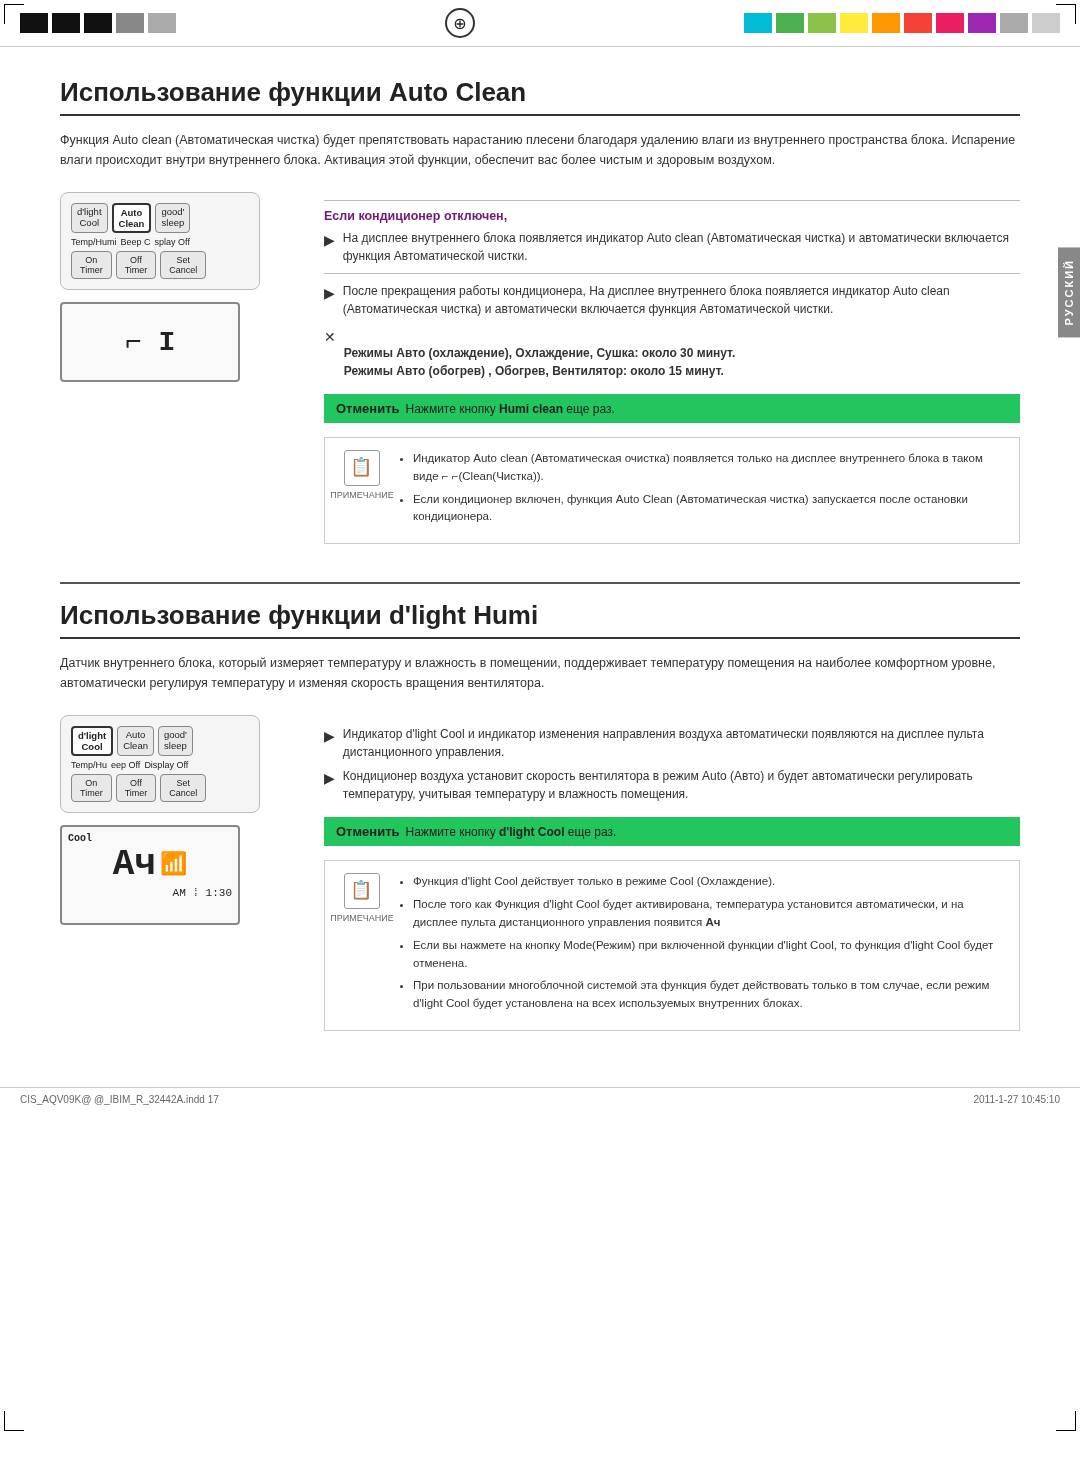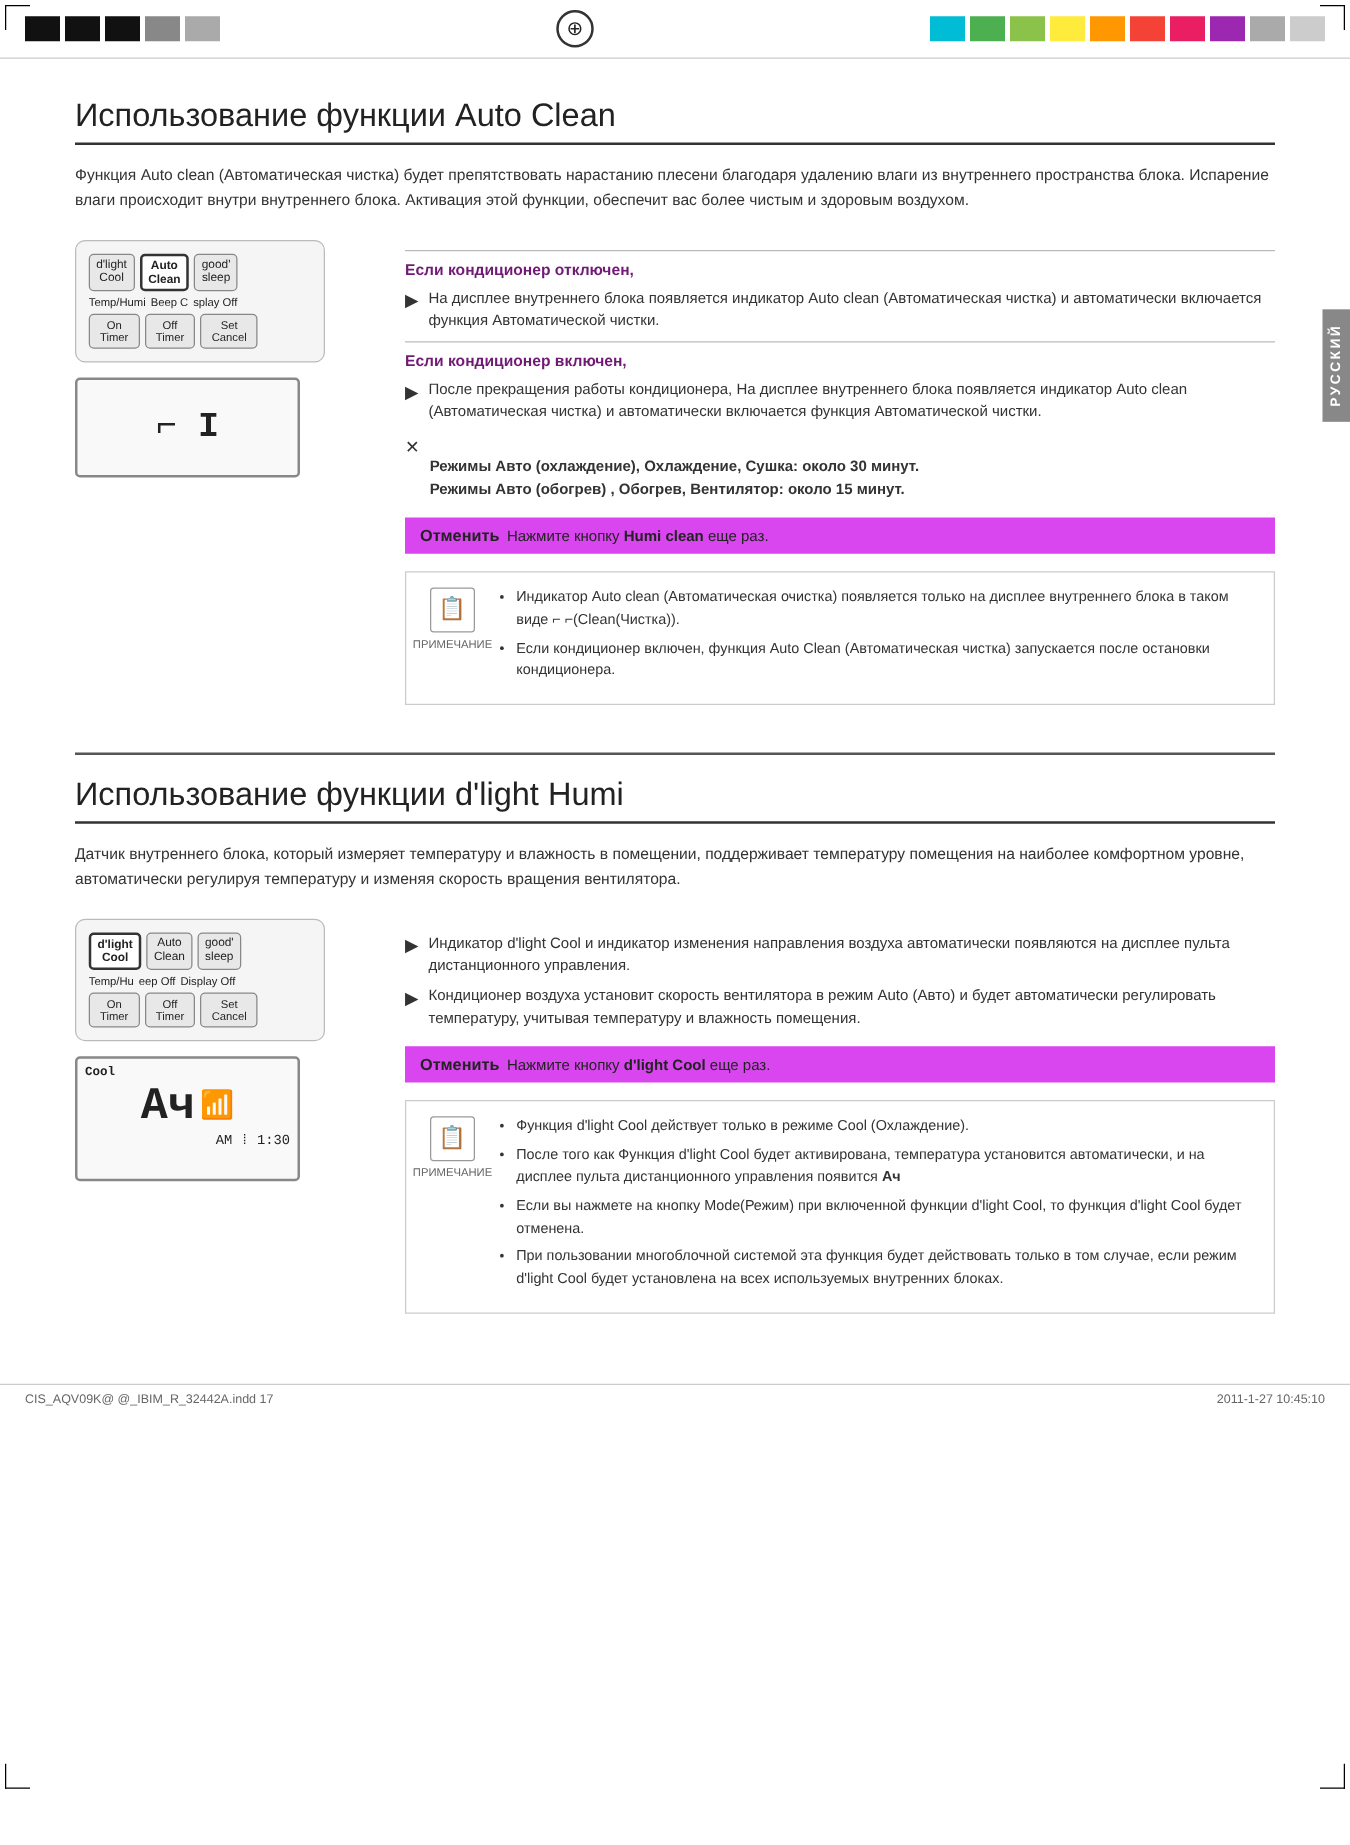--- a/index.html
+++ b/index.html
@@ -54,21 +54,21 @@
 
     
     .main-content {
       padding: 30px 60px 30px 60px;
       position: relative;
     }
 
     
     .section-title {
       font-size: 26px;
-      font-weight: normal;
+      font-weight: bold;
       color: #222;
       margin-bottom: 14px;
       padding-bottom: 6px;
       border-bottom: 2px solid #333;
     }
 
     
     .intro-text {
       font-size: 12.5px;
       line-height: 1.6;
@@ -180,21 +180,21 @@
     }
     .bullet-x {
       margin-right: 8px;
       font-size: 14px;
       flex-shrink: 0;
       margin-top: 1px;
     }
 
     
     .cancel-bar {
-      background: #d946ef;
+      background: #22c55e;
       padding: 7px 12px;
       margin: 14px 0;
       font-size: 12px;
       display: flex;
       align-items: center;
       gap: 6px;
     }
     .cancel-label { font-weight: bold; font-size: 13px; }
 
     
@@ -395,21 +395,20 @@
     <div class="col-right">
 
       <hr class="section-sep">
       <p class="sub-heading">Если кондиционер отключен,</p>
       <div class="bullet-item">
         <span class="bullet-arrow">▶</span>
         <span>На дисплее внутреннего блока появляется индикатор Auto clean (Автоматическая чистка) и автоматически включается функция Автоматической чистки.</span>
       </div>
 
       <hr class="section-sep">
-      <p class="sub-heading">Если кондиционер включен,</p>
       <div class="bullet-item">
         <span class="bullet-arrow">▶</span>
         <span>После прекращения работы кондиционера, На дисплее внутреннего блока появляется индикатор Auto clean (Автоматическая чистка) и автоматически включается функция Автоматической чистки.</span>
       </div>
 
       <div class="bullet-item" style="margin-top:8px;">
         <span class="bullet-x">✕</span>
         <span>
           <br>
           <strong>Режимы Авто (охлаждение), Охлаждение, Сушка: около 30 минут.</strong><br>

